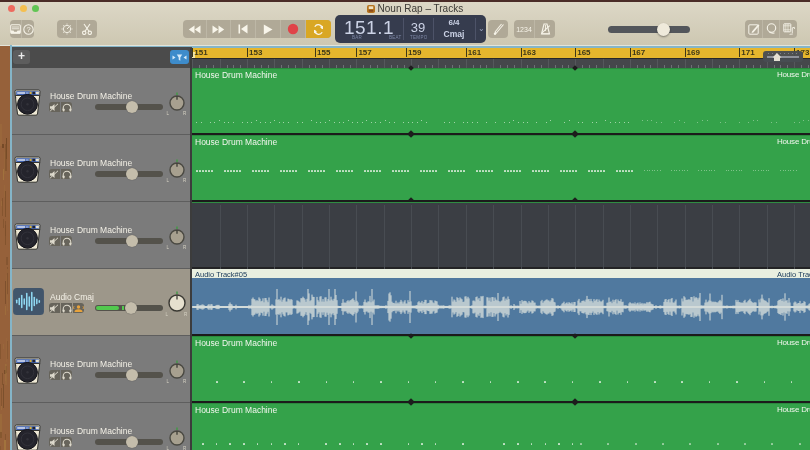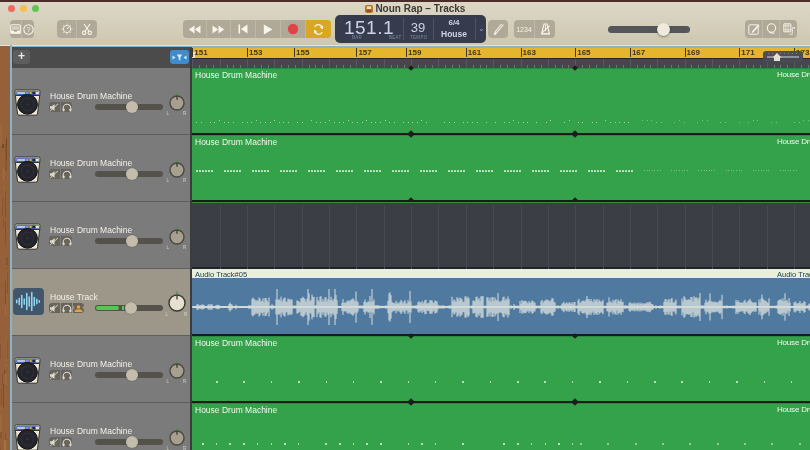--- a/index.html
+++ b/index.html
@@ -1,19 +1,19 @@
 <!DOCTYPE html>
 <html><head><meta charset="utf-8"><style>
 * { margin:0; padding:0; box-sizing:border-box; }
 body { width:810px; height:450px; overflow:hidden; font-family:"Liberation Sans",sans-serif; position:relative; background:#d5cfbb; }
 #top { position:absolute; left:0; top:0; width:810px; height:46px; background:linear-gradient(#ddd8c7,#cdc7b1); }
 #maroon { position:absolute; left:0; top:0; width:810px; height:2px; background:#4a2b27; }
 .tl { position:absolute; top:5px; width:7px; height:7px; border-radius:50%; }
 #title { position:absolute; top:2.5px; left:10px; width:810px; text-align:center; font-size:10px; color:#3c3a35; }
-#title b { font-weight:bold; }
+#title b { font-weight:normal; }
 .tbtn { position:absolute; top:20px; height:18px; background:#b0a997; border-radius:4px; display:flex; }
 .tbtn .seg { height:18px; display:flex; align-items:center; justify-content:center; border-right:1px solid #bdb7a6; }
 .tbtn .seg:last-child { border-right:none; }
 #lcd { position:absolute; left:335px; top:15px; width:151px; height:28px; background:#363c4e; border-radius:5px; color:#ccd3e6; }
 #lcd .div { position:absolute; top:3px; bottom:3px; width:1px; background:#4d5368; }
 #lcd .lbl { position:absolute; font-size:4.5px; color:#7e88a6; letter-spacing:0.3px; }
 #ph-border { position:absolute; left:10px; top:45.5px; width:800px; height:2px; background:#85b5c8; }
 #ph-left { position:absolute; left:10px; top:45px; width:2px; height:405px; background:#85b5c8; }
 #wood { position:absolute; left:0; top:46px; width:10px; height:404px; background:#96613a; overflow:hidden; }
 #plus { position:absolute; left:13px; top:50px; width:17px; height:14px; background:#5d5d5d; border-radius:3px; color:#ececec; font-size:12px; line-height:13px; text-align:center; font-weight:bold; }
@@ -137,21 +137,21 @@
 
  <div id="lcd">
   <div style="position:absolute;left:0;top:2px;width:68px;text-align:center;font-size:19px;letter-spacing:0.5px">151.1</div>
   <div class="lbl" style="left:17px;top:20px">BAR</div>
   <div class="lbl" style="left:54px;top:20px">BEAT</div>
   <div class="div" style="left:68px"></div>
   <div style="position:absolute;left:68px;top:5px;width:30px;text-align:center;font-size:13px">39</div>
   <div class="lbl" style="left:75px;top:20px">TEMPO</div>
   <div class="div" style="left:98px"></div>
   <div style="position:absolute;left:98px;top:3px;width:42px;text-align:center;font-size:8px;font-weight:bold">6/4</div>
-  <div style="position:absolute;left:98px;top:14px;width:42px;text-align:center;font-size:8.5px;font-weight:bold">House</div>
+  <div style="position:absolute;left:98px;top:14px;width:42px;text-align:center;font-size:8.5px;font-weight:bold">Cmaj</div>
   <div class="div" style="left:140px"></div>
   <div style="position:absolute;left:143px;top:9px;font-size:8px;color:#9aa3bd">⌄</div>
  </div>
 
  <div class="tbtn" style="left:488px;width:20px">
   <div class="seg" style="width:20px">
         <svg width="13" height="13" viewBox="0 0 13 13">
           <g stroke="#f6f3e8" fill="none">
             <path d="M11.5 1.5 L4 10.5" stroke-width="1.1"></path>
             <path d="M9.5 1 L3 9" stroke-width="1.1"></path>
@@ -346,21 +346,21 @@
         <i style="left:581.5px;top:6px;height:4px;background:#6e7176"></i>
         <i style="left:588.3px;top:6px;height:4px;background:#6e7176"></i>
         <i style="left:595.2px;top:6px;height:4px;background:#6e7176"></i>
         <i style="left:608.8px;top:6px;height:4px;background:#6e7176"></i>
         <i style="left:615.7px;top:6px;height:4px;background:#6e7176"></i>
       </div>
     </div>
  <div style="position:absolute;left:0;top:0;width:618px;height:24px">
       <div class="rnum" style="left:0.3px"><span class="rtick"></span>151</div>
       <div class="rnum" style="left:55.0px"><span class="rtick"></span>153</div>
-      <div class="rnum" style="left:102px"><span class="rtick"></span>155</div>
+      <div class="rnum" style="left:123px"><span class="rtick"></span>155</div>
       <div class="rnum" style="left:164.4px"><span class="rtick"></span>157</div>
       <div class="rnum" style="left:214px"><span class="rtick"></span>159</div>
       <div class="rnum" style="left:273.8px"><span class="rtick"></span>161</div>
       <div class="rnum" style="left:328.5px"><span class="rtick"></span>163</div>
       <div class="rnum" style="left:383.2px"><span class="rtick"></span>165</div>
       <div class="rnum" style="left:437.9px"><span class="rtick"></span>167</div>
       <div class="rnum" style="left:492.6px"><span class="rtick"></span>169</div>
       <div class="rnum" style="left:547.3px"><span class="rtick"></span>171</div>
       <div class="rnum" style="left:602.0px"><span class="rtick"></span>173</div>
     </div>
@@ -506,21 +506,21 @@
 <rect x="8.2" y="7" width="1.6" height="14" rx="0.8"></rect>
 <rect x="10.8" y="10.5" width="1.6" height="7" rx="0.8"></rect>
 <rect x="13.4" y="5" width="1.6" height="18" rx="0.8"></rect>
 <rect x="16" y="8.5" width="1.6" height="11" rx="0.8"></rect>
 <rect x="18.6" y="4" width="1.6" height="20" rx="0.8"></rect>
 <rect x="21.2" y="9" width="1.6" height="10" rx="0.8"></rect>
 <rect x="23.8" y="11" width="1.6" height="6" rx="0.8"></rect>
 <rect x="26.4" y="12.5" width="1.6" height="3" rx="0.8"></rect>
 </g>
 </svg></div>
-<div class="tname">House Track</div>
+<div class="tname">Audio Cmaj</div>
 <div class="hbg">
         <span class="hb">
           <svg width="11" height="9" viewBox="0 0 11 9">
             <path d="M1 3.2 H3 L5.5 1 V8 L3 5.8 H1 Z" fill="#ddd9cc"></path>
             <path d="M1.2 8 L9 0.8" stroke="#ddd9cc" stroke-width="1"></path>
           </svg>
         </span>
         <span class="hb">
           <svg width="10" height="9" viewBox="0 0 10 9">
             <path d="M1.2 6.5 V5 A3.8 3.8 0 0 1 8.8 5 V6.5" fill="none" stroke="#ddd9cc" stroke-width="1.1"></path>

